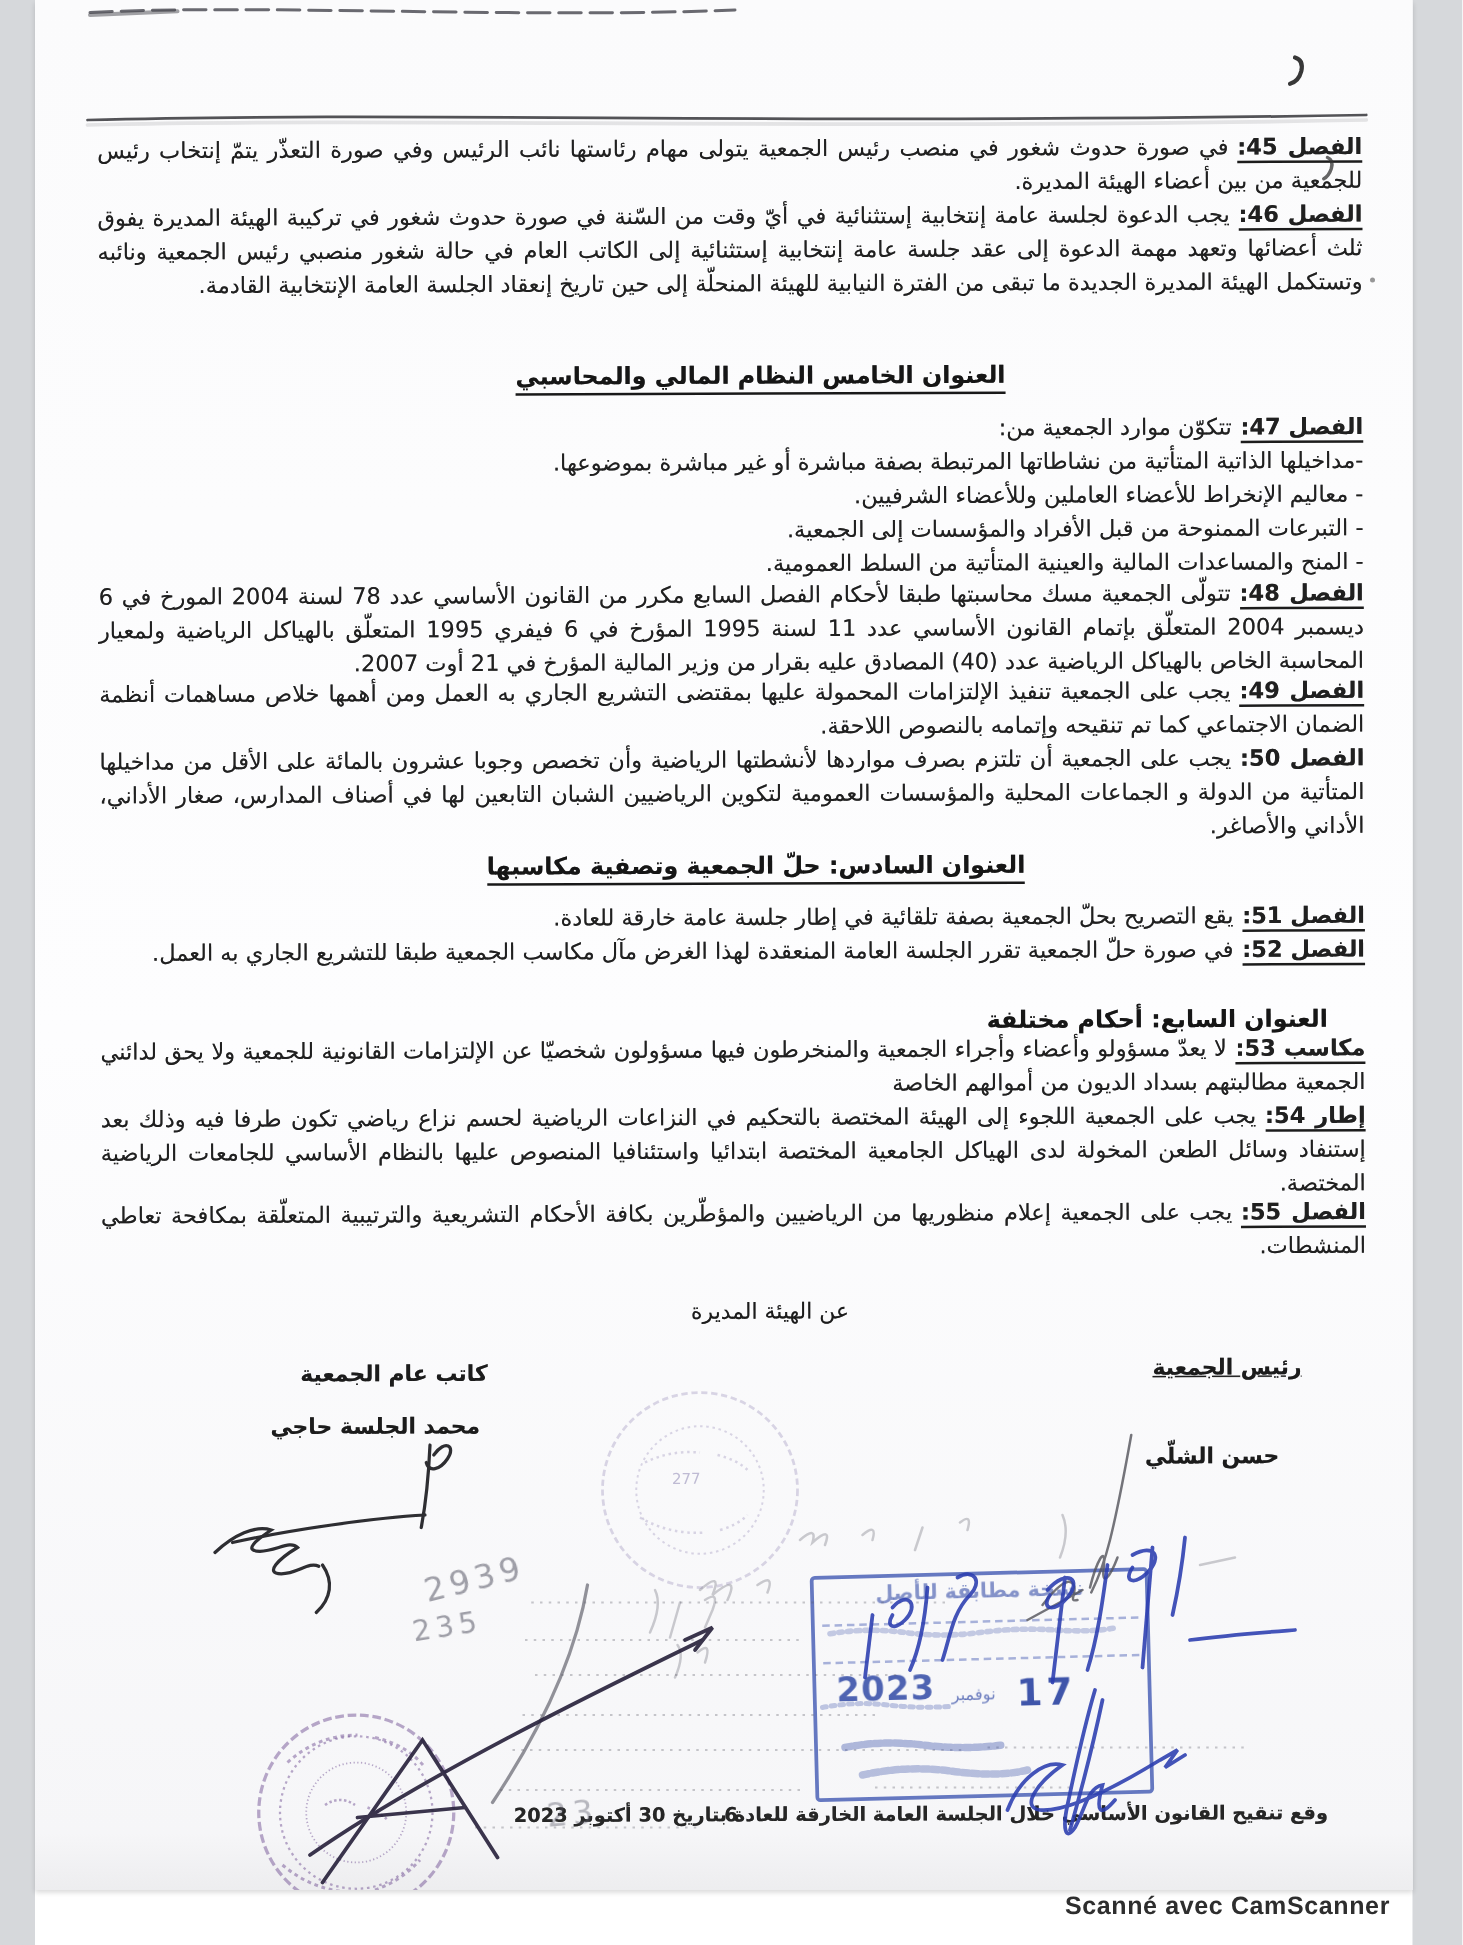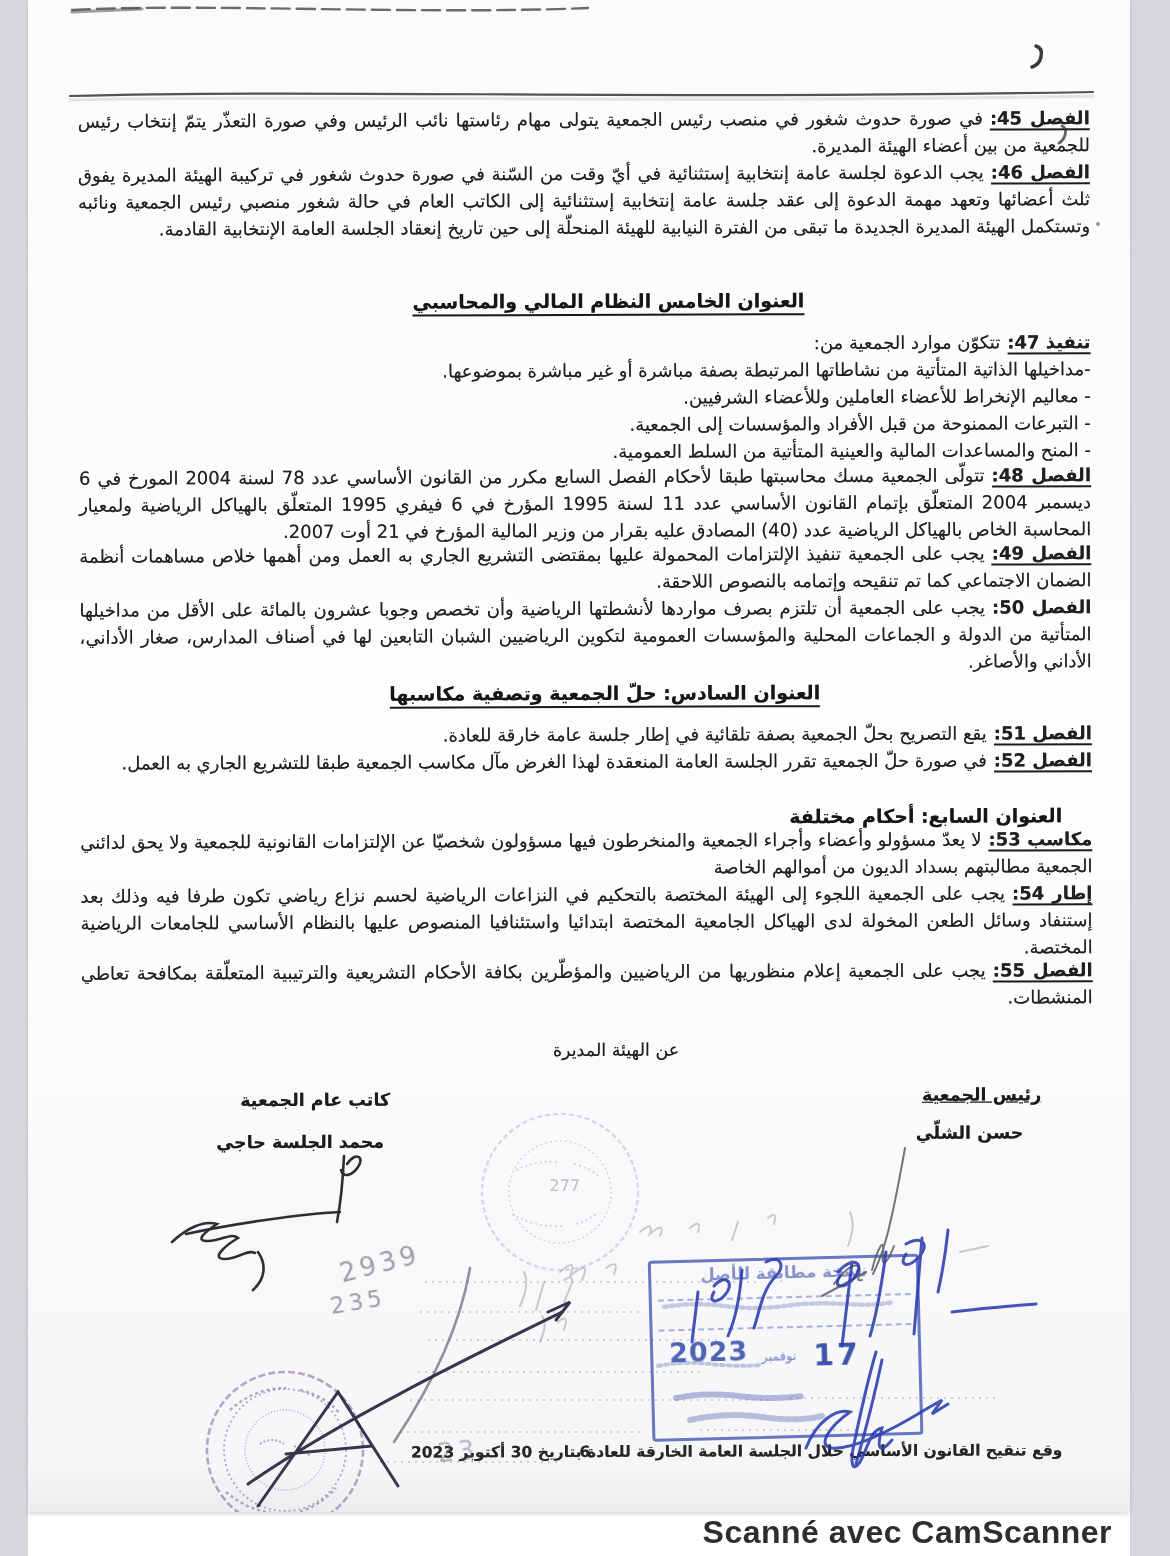--- a/index.html
+++ b/index.html
@@ -58,25 +58,25 @@
     color:rgba(36,62,160,.8);letter-spacing:1px;filter:blur(.3px);}
   .ds-month{position:absolute;left:108px;top:88px;font-size:13px;
     color:rgba(36,62,160,.65);filter:blur(.3px);}
   .ds-day{position:absolute;left:160px;top:78px;font-size:30px;font-weight:bold;
     color:rgba(30,56,156,.85);letter-spacing:3px;filter:blur(.2px);}
   .hand-note{
     position:absolute;color:rgba(70,70,85,.5);font-size:26px;letter-spacing:4px;
     filter:blur(.3px);
   }
   .round-num{
-    position:absolute;left:520px;top:1176px;font-size:16px;color:rgba(120,110,165,.45);
+    position:absolute;left:508px;top:1176px;font-size:12px;color:rgba(120,110,165,.45);
   }
   .camscanner{
     position:absolute;right:58px;top:1514px;
-    font-family:"Liberation Sans",sans-serif;font-size:32px;font-weight:bold;
+    font-family:"Liberation Sans",sans-serif;font-size:20px;font-weight:bold;
     color:#2e2e2e;letter-spacing:.5px;text-align:center;
   }
   svg.overlay{position:absolute;left:0;top:0;pointer-events:none;}
 </style>
 </head>
 <body>
 
 <div class="band band-left"></div>
 <div class="band band-right"></div>
 
@@ -89,21 +89,21 @@
 
     <div class="para" style="top:160px;">
       <span class="lbl">الفصل 46:</span><span>يجب الدعوة لجلسة عامة إنتخابية إستثنائية في أيّ وقت من السّنة في صورة حدوث شغور في تركيبة الهيئة المديرة يفوق ثلث أعضائها وتعهد مهمة الدعوة إلى عقد جلسة عامة إنتخابية إستثنائية إلى الكاتب العام في حالة شغور منصبي رئيس الجمعية ونائبه وتستكمل الهيئة المديرة الجديدة ما تبقى من الفترة النيابية للهيئة المنحلّة إلى حين تاريخ إنعقاد الجلسة العامة الإنتخابية القادمة.</span>
     </div>
 
     <div class="sec-title centered" style="top:290px;left:76px;width:1012px;">
       <span class="u-span">العنوان الخامس النظام المالي والمحاسبي</span>
     </div>
 
     <div class="para" style="top:330px;">
-      <span class="lbl">تنفيذ 47:</span><span>تتكوّن موارد الجمعية من:</span>
+      <span class="lbl">الفصل 47:</span><span>تتكوّن موارد الجمعية من:</span>
     </div>
 
     <div class="para" style="top:357px;">
       <div class="list-line">-مداخيلها الذاتية المتأتية من نشاطاتها المرتبطة بصفة مباشرة أو غير مباشرة بموضوعها.</div>
       <div class="list-line">- معاليم الإنخراط للأعضاء العاملين وللأعضاء الشرفيين.</div>
       <div class="list-line">- التبرعات الممنوحة من قبل الأفراد والمؤسسات إلى الجمعية.</div>
       <div class="list-line">- المنح والمساعدات المالية والعينية المتأتية من السلط العمومية.</div>
     </div>
 
     <div class="para" style="top:463px;">
@@ -142,21 +142,21 @@
       <span class="lbl">إطار 54:</span><span>يجب على الجمعية اللجوء إلى الهيئة المختصة بالتحكيم في النزاعات الرياضية لحسم نزاع رياضي تكون طرفا فيه وذلك بعد إستنفاد وسائل الطعن المخولة لدى الهياكل الجامعية المختصة ابتدائيا واستئنافيا المنصوص عليها بالنظام الأساسي للجامعات الرياضية المختصة.</span>
     </div>
 
     <div class="para" style="top:958px;">
       <span class="lbl">الفصل 55:</span><span>يجب على الجمعية إعلام منظوريها من الرياضيين والمؤطّرين بكافة الأحكام التشريعية والترتيبية المتعلّقة بمكافحة تعاطي المنشطات.</span>
     </div>
 
     <div class="sig" style="top:1040px;left:81px;width:1012px;text-align:center;font-weight:normal;">عن الهيئة المديرة</div>
 
     <div class="sig" style="top:1086px;right:90px;text-decoration:underline;">رئيس الجمعية</div>
-    <div class="sig" style="top:1124px;right:108px;text-align:right;">حسن الشلّي</div>
+    <div class="sig" style="top:1157px;right:108px;text-align:right;">حسن الشلّي</div>
 
     <div class="sig" style="top:1089px;left:211px;">كاتب عام الجمعية</div>
     <div class="sig" style="top:1131px;left:187px;">محمد الجلسة حاجي</div>
 
     <div class="footer-note" style="top:1443px;right:70px;">وقع تنقيح القانون الأساسي خلال الجلسة العامة الخارقة للعادة بتاريخ 30 أكتوبر 2023</div>
     <div class="footer-note" style="top:1443px;left:549px;">6</div>
 
     <div class="date-stamp">
       <div class="ds-header">نسخة مطابقة للأصل</div>
       <div class="ds-sep" style="top:36px;"></div>

